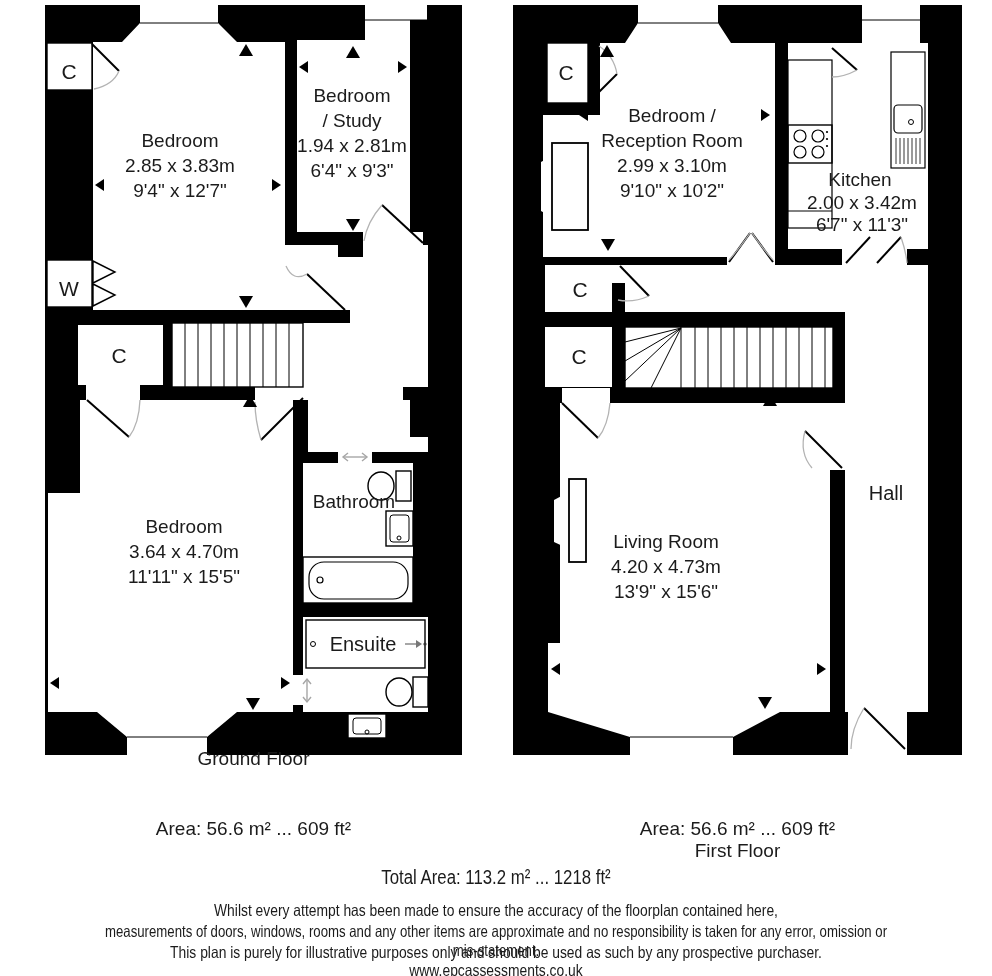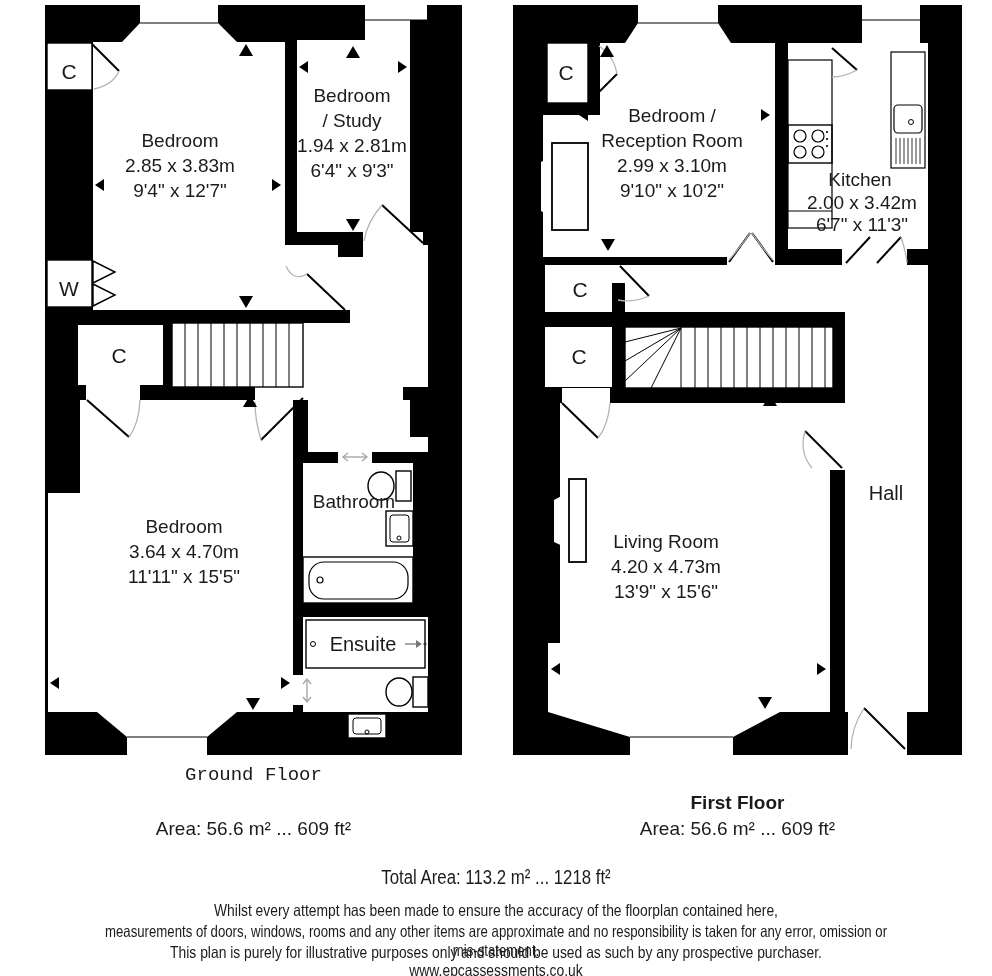--- a/index.html
+++ b/index.html
@@ -285,22 +285,22 @@
     <text class="rl" x="862" y="231">6'7" x 11'3"</text>
     <text class="cl" x="580" y="297">C</text>
     <text class="cl" x="579" y="364">C</text>
     <text class="rl" x="666" y="548">Living Room</text>
     <text class="rl" x="666" y="573">4.20 x 4.73m</text>
     <text class="rl" x="666" y="598">13'9" x 15'6"</text>
     <text class="rl" x="886" y="500" style="font-size:20px">Hall</text>
   </g>
 </svg>
 
-<div class="fline" style="left:45px;width:417px;top:764px;font-family:Liberation Mono, monospace;">Ground Floor</div>
+<div class="fline" style="left:45px;width:417px;top:748px;">Ground Floor</div>
 <div class="fline" style="left:45px;width:417px;top:818px;">Area: 56.6 m² ... 609 ft²</div>
-<div class="fline" style="left:513px;width:449px;top:792px;font-weight:bold;">First Floor</div>
+<div class="fline" style="left:513px;width:449px;top:840px;">First Floor</div>
 <div class="fline" style="left:513px;width:449px;top:818px;">Area: 56.6 m² ... 609 ft²</div>
 
 <div class="fline cond" id="total-area">Total Area: 113.2 m² ... 1218 ft²</div>
 <div class="fline cond disc" style="top:901px;">Whilst every attempt has been made to ensure the accuracy of the floorplan contained here,</div>
 <div class="fline disc" style="top:922px;transform:scaleX(0.8);transform-origin:center;">measurements of doors, windows, rooms and any other items are approximate and no responsibility is taken for any error, omission or mis-statement.</div>
 <div class="fline cond disc" style="top:943px;">This plan is purely for illustrative purposes only and should be used as such by any prospective purchaser.</div>
 <div class="fline cond disc" style="top:961px;">www.epcassessments.co.uk</div>
 
 </body></html>

